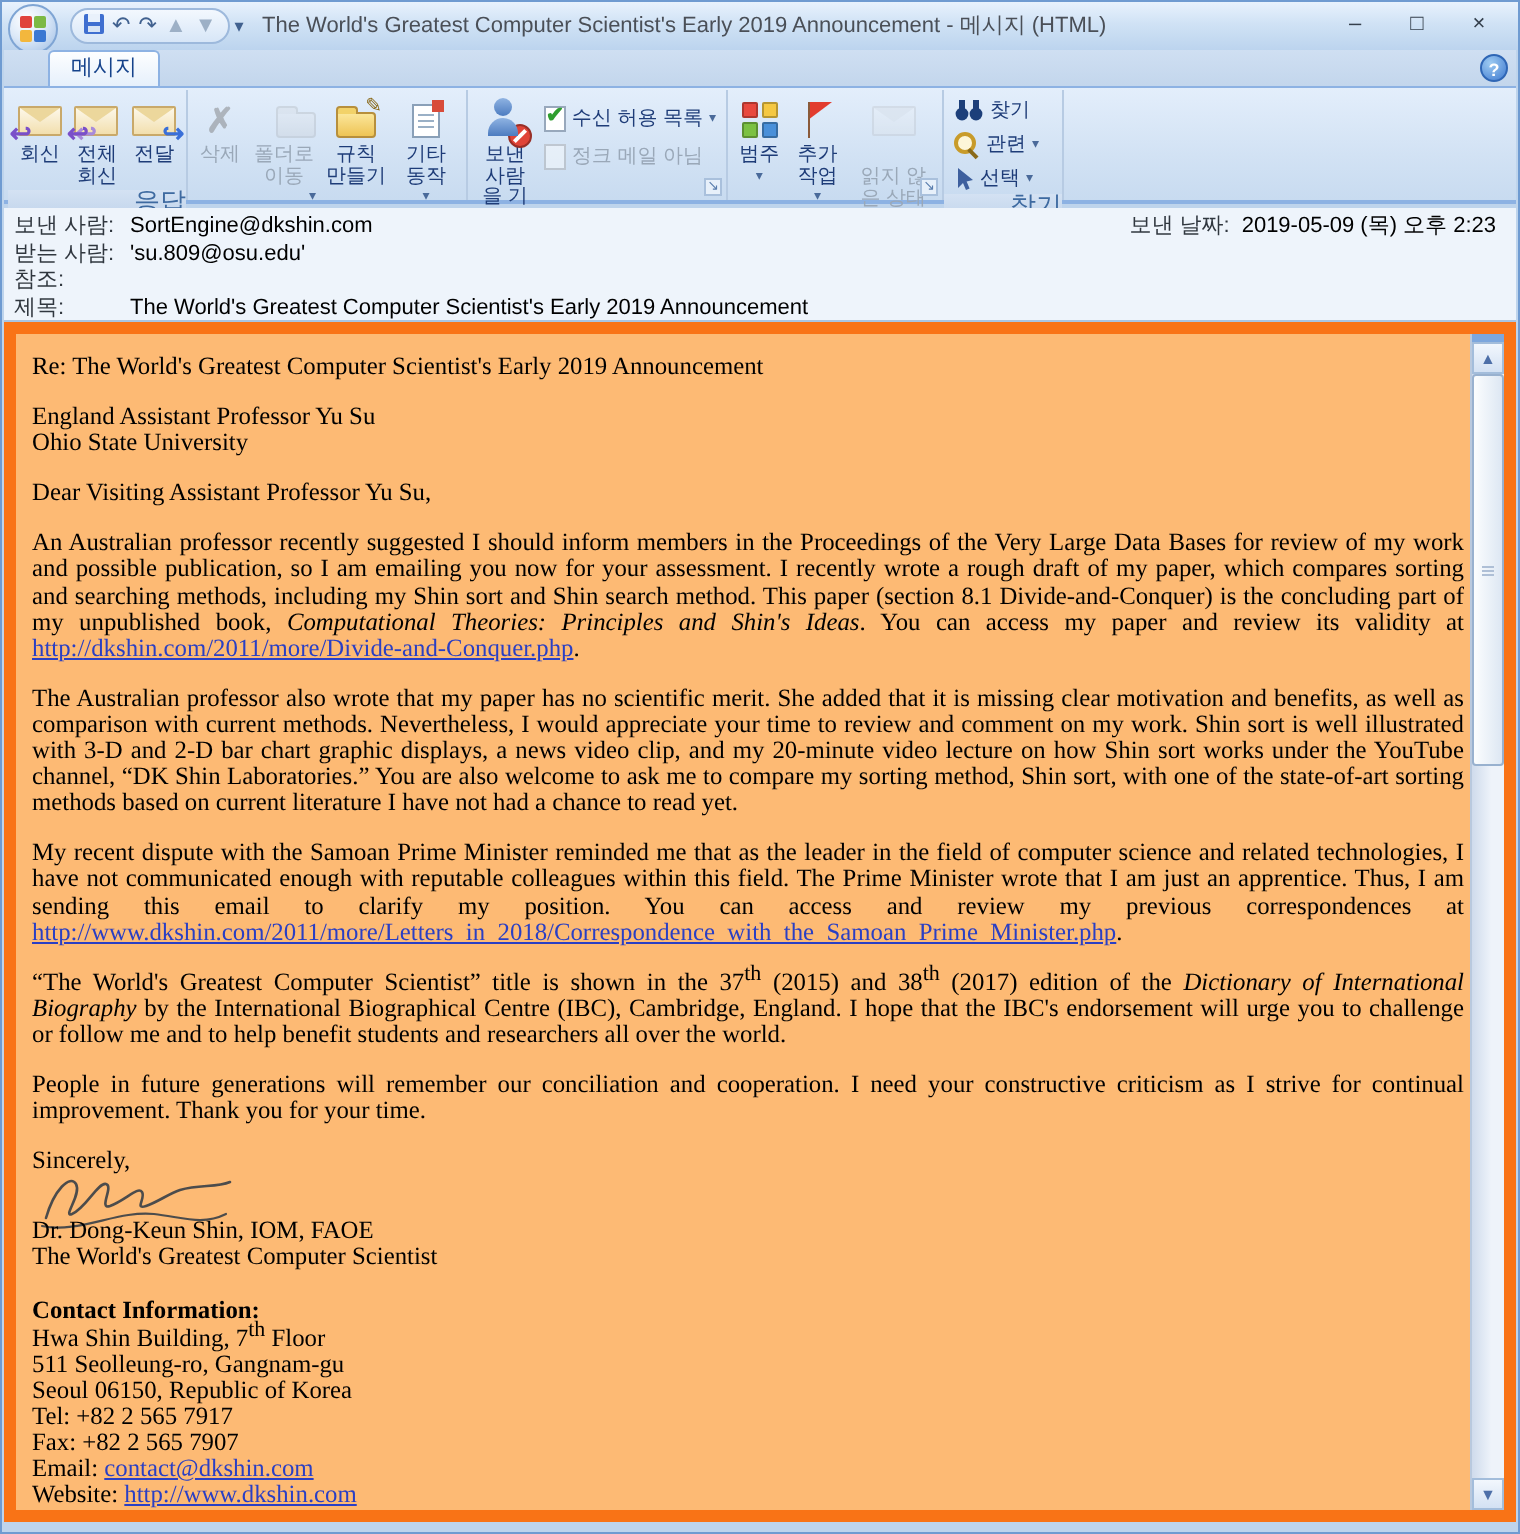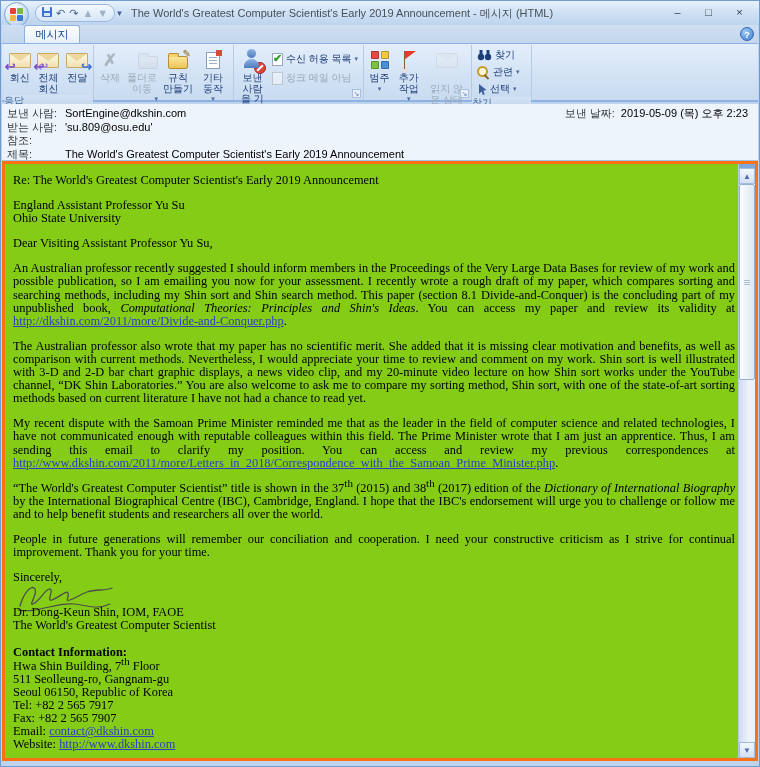--- a/index.html
+++ b/index.html
@@ -42,21 +42,21 @@
     background:radial-gradient(circle at 35% 30%, #9ecbf2, #3f7ad0); color:#fff; font-size:9px;
     font-weight:bold; text-align:center; line-height:14px; border:1px solid #2f66b5; }
 
   
   .ribbon { position:absolute; top:43px; left:1px; right:1px; height:58px;
     background:linear-gradient(#e3eefb,#d2e2f4 60%,#c8dbf0); border-bottom:2px solid #8db2e3;
     display:flex; padding:1px 0 0 2px; }
   .rgroup { position:relative; height:55px; border-right:1px solid #b7cbe3;
     display:flex; flex-direction:column; }
   .rbuttons { flex:1; display:flex; align-items:flex-start; padding:2px 3px 0 3px; gap:2px; }
-  .rlabel { height:13px; font-size:10px; color:#3e6aa0; text-align:left; line-height:12px;
+  .rlabel { height:13px; font-size:13px; color:#3e6aa0; text-align:right; line-height:12px;
     background:linear-gradient(#d4e2f3,#c3d6ec); position:relative; }
   .launcher { position:absolute; right:2px; top:2px; width:9px; height:9px; font-size:7px;
     line-height:8px; color:#5a7eae; border:1px solid #a9c0dc; background:#e7f0fa; text-align:center; }
   .rbtn { display:flex; flex-direction:column; align-items:center; text-align:center;
     font-size:10px; color:#1e3c78; line-height:10.5px; padding:1px 1px; border-radius:3px; }
   .rbtn .ico { height:24px; display:flex; align-items:center; justify-content:center; margin-bottom:1px; }
   .rbtn.disabled, .sbtn.disabled { color:#9aa8b8; }
   .rbtn.disabled .ico, .sbtn.disabled .sico { filter:grayscale(1); opacity:.45; }
   .sbtn { display:flex; align-items:center; gap:3px; font-size:10px; color:#1e3c78;
     height:16px; padding:0 2px; border-radius:2px; white-space:nowrap; }
@@ -109,21 +109,21 @@
   .msgheader { position:absolute; top:103px; left:1px; right:1px; height:57px;
     background:#eef4fb; border-bottom:1px solid #a9c4e2; font-size:11px; padding:3px 0 0 5px; }
   .hrow { height:13.5px; line-height:13px; white-space:nowrap; position:relative; }
   .hlabel { display:inline-block; width:58px; color:#30373f; }
   .hvalue { color:#000; }
   .hdate { position:absolute; right:10px; top:0; }
   .hdate .hlabel { width:auto; margin-right:6px;text-align:right; }
 
   
   .bodyarea { position:absolute; top:160px; left:1px; right:1px; bottom:5px;
-    background:#84cc16; border:3px solid #f97316; overflow:hidden; }
+    background:#fdba74; border:6px solid #f97316; overflow:hidden; }
   .bodytext { position:absolute; left:0; top:0; right:17px; bottom:0; padding:10px 3px 4px 8px;
     font-family:"Liberation Serif", serif; font-size:12.4px; line-height:13.1px; color:#000;
     overflow:hidden; }
   .pblock { margin-bottom:12px; }
   .pline { text-align:justify; }
   .it { font-style:italic; }
   .bd { font-weight:bold; }
   sup { font-size:11px; line-height:0; }
   .lnk { color:var(--link,#2a3fc4); text-decoration:underline; cursor:pointer; }
   .sig { margin-bottom:12px; }

